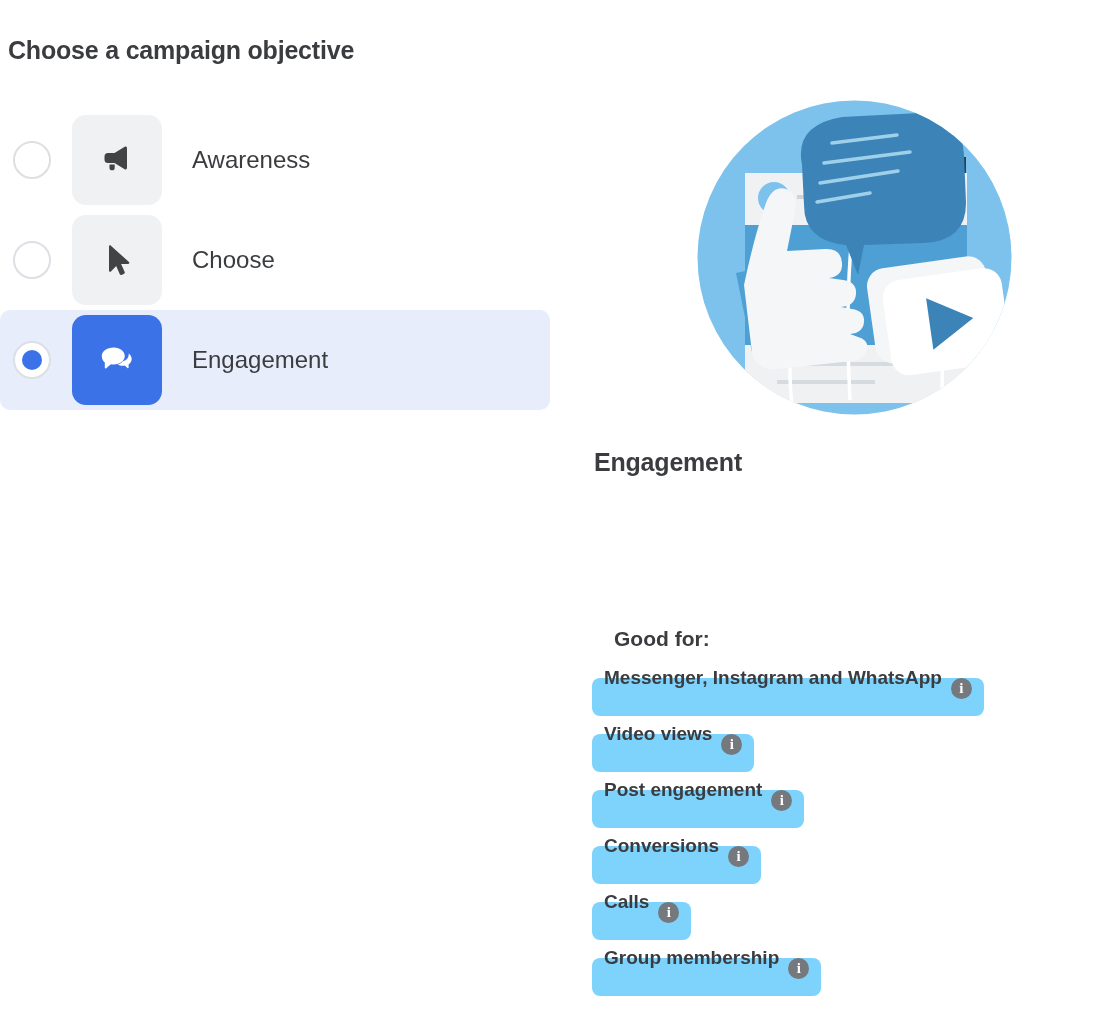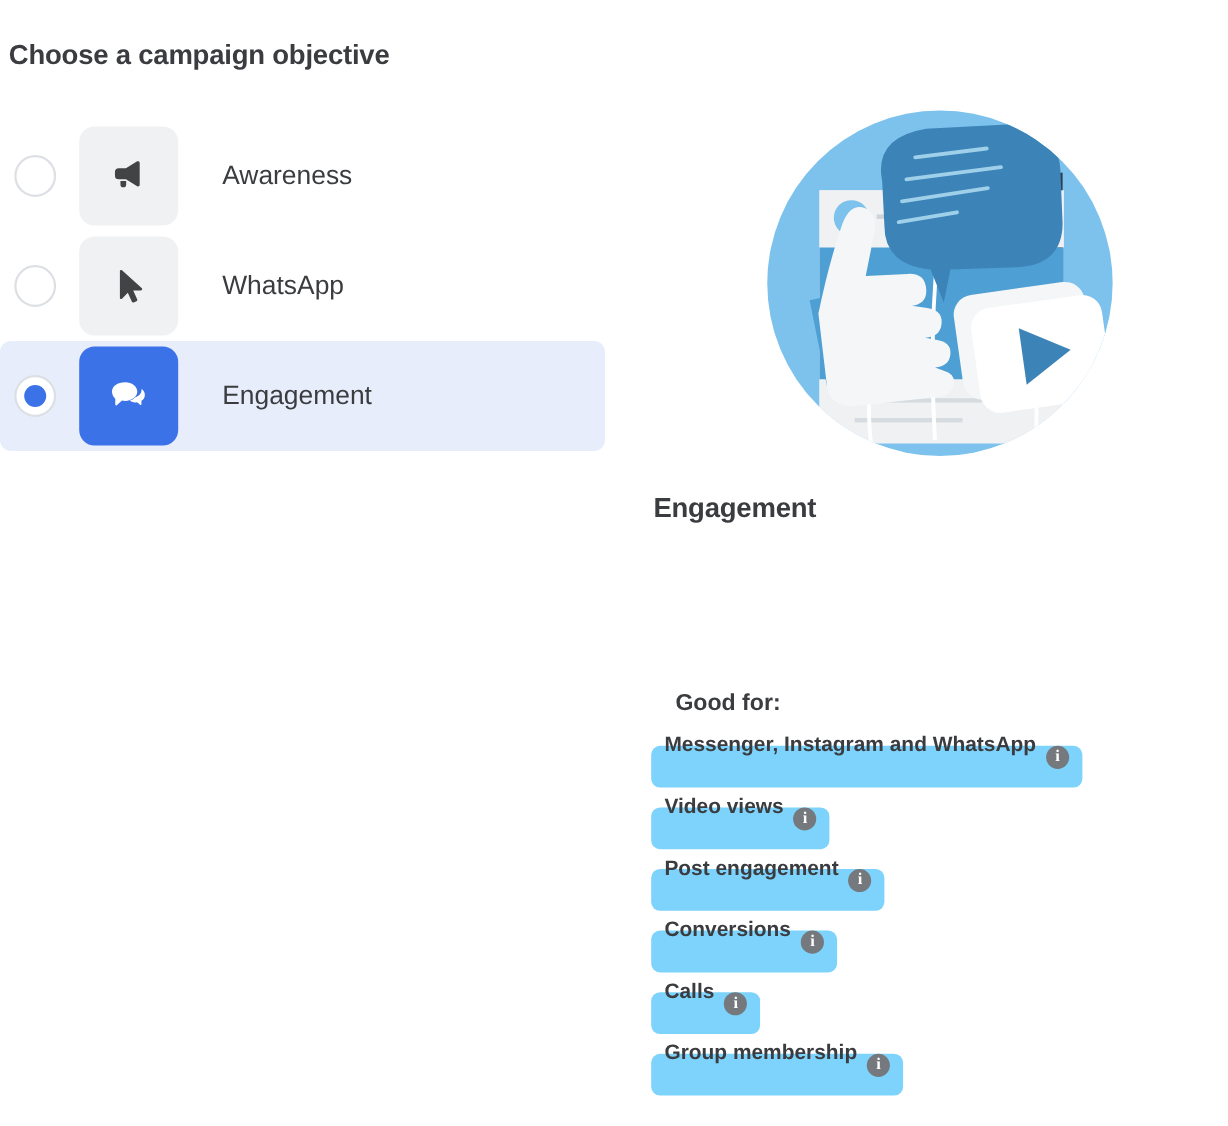--- a/index.html
+++ b/index.html
@@ -99,21 +99,21 @@
     justify-content: center;
   }
   .objective-row.selected .icon-tile {
     background: #3b72e8;
   }
   .icon-tile svg { display: block; }
   .icon-tile .glyph { fill: #414345; }
   .objective-row.selected .icon-tile .glyph { fill: #ffffff; }
 
   .objective-label {
-    margin-left: 40px;
+    margin-left: 30px;
     font-size: 24px;
     color: #3a3c3f;
     white-space: nowrap;
   }
 
   
   .right-col {
     position: absolute;
     left: 592px;
     top: 0;
@@ -221,21 +221,21 @@
         <span class="objective-label">Awareness</span>
       </div>
 
       <div class="objective-row">
         <span class="radio"></span>
         <span class="icon-tile">
           <svg width="44" height="44" viewBox="0 0 44 44">
             <path class="glyph" d="M14 8.5v24.2c0 1 1.2 1.5 1.9.8l5.3-5.4 3.6 8.1c.3.7 1.1 1 1.8.7l2.4-1.1c.7-.3 1-1.1.7-1.8l-3.6-8h7.1c1 0 1.5-1.2.8-1.9L15.9 7.7c-.7-.7-1.9-.2-1.9.8z"></path>
           </svg>
         </span>
-        <span class="objective-label">WhatsApp</span>
+        <span class="objective-label">Choose</span>
       </div>
 
       <div class="objective-row selected">
         <span class="radio checked">
             <span class="dot"></span>
           </span>
         <span class="icon-tile">
           <svg width="44" height="44" viewBox="0 0 44 44">
             <path class="glyph" d="M27.5 23.4c3.6-.9 6.2-3.6 6.2-7 0-.3 0-.6-.1-.9 1.9 1.3 3.1 3.3 3.1 5.5 0 2.2-1.2 4.2-3.1 5.4v3.2c0 .6-.7.9-1.1.5l-2.8-2.5c-.6.1-1.2.2-1.8.2-2 0-3.8-.6-5.2-1.6 1.9-.2 3.5-1 4.8-2.8z"></path>
             <path class="glyph" d="M18.8 9.5c6.1 0 11 3.8 11 8.5s-4.9 8.5-11 8.5c-1 0-2-.1-2.9-.3l-4.7 4.1c-.5.5-1.4.1-1.4-.6v-5.2c-1.8-1.6-3-3.8-3-6.5 0-4.7 4.9-8.5 12-8.5z"></path>

